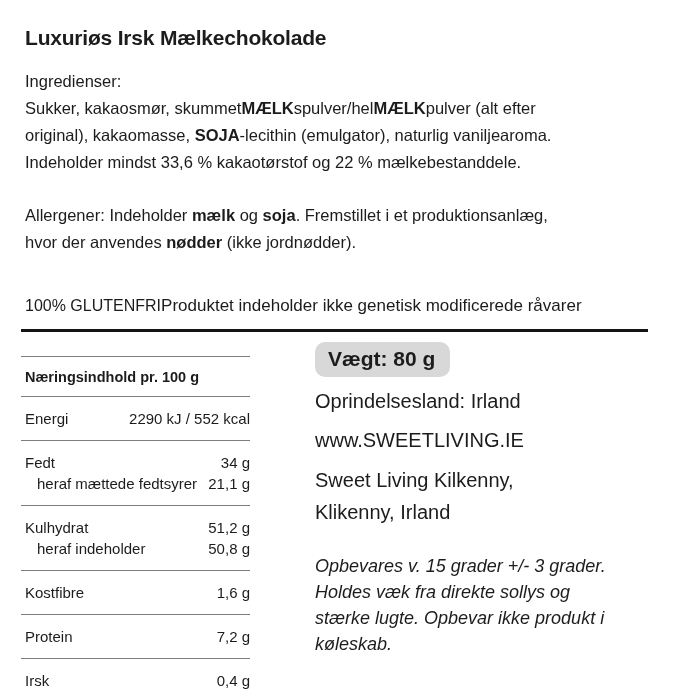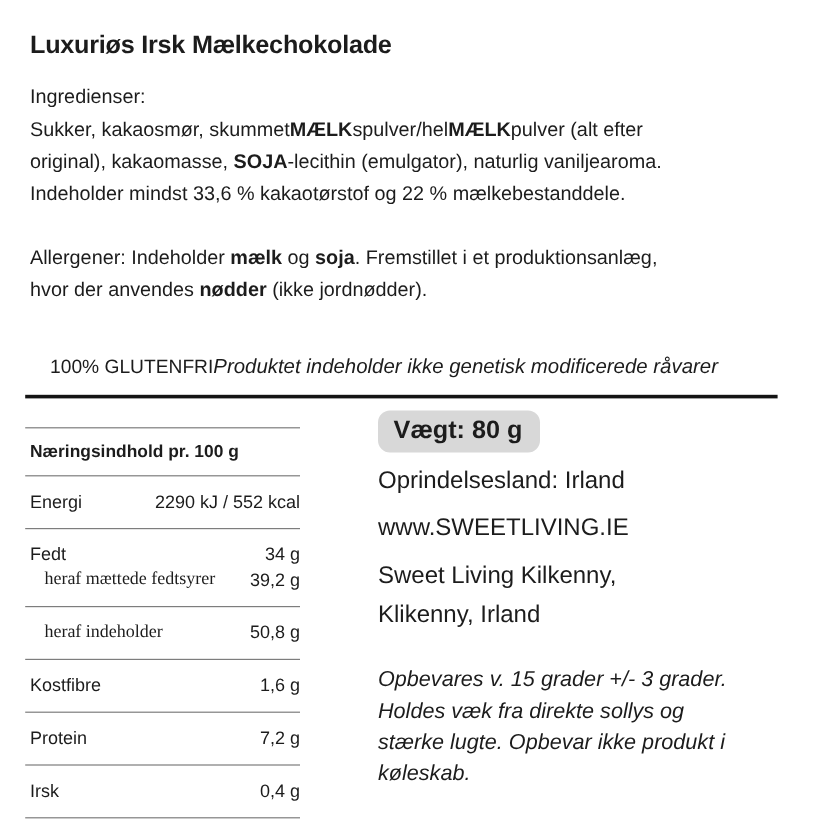--- a/index.html
+++ b/index.html
@@ -19,26 +19,26 @@
     font-weight: bold;
     margin: 0 0 18px 0;
     letter-spacing: -0.2px;
   }
   .body-text { font-size: 16.5px; line-height: 27px; }
   .body-text .line { white-space: nowrap; }
   .body-text b { font-weight: bold; }
   .allergens { margin-top: 26px; }
   .claims {
     display: flex;
-    justify-content: center;
+    justify-content: flex-start;
     align-items: baseline;
     margin-top: 40px;
   }
   .claims .gf { font-size: 16px; }
-  .claims .gmo { font-size: 17px; font-style: italic; }
+  .claims .gmo { font-size: 17px; }
   .thick-rule {
     margin-top: 13px;
     margin-left: -4px;
     border: none;
     border-top: 3px solid #141414;
     width: 650px;
   }
   .main { display: flex; align-items: flex-start; margin-top: 10px; }
 
   
@@ -54,21 +54,21 @@
     padding: 12px 0 11px 4px;
     border-bottom: 1px solid #7d7d7d;
   }
   .nrow { padding: 11px 0 11px 4px; border-bottom: 1px solid #7d7d7d; }
   .ncell {
     display: flex;
     justify-content: space-between;
     font-size: 15px;
     line-height: 21px;
   }
-  .ncell.sub .nlabel { padding-left: 12px; font-family: Liberation Serif, serif; }
+  .ncell.sub .nlabel { padding-left: 12px; }
 
   
   .info { margin-left: 65px; width: 300px; }
   .pill {
     display: inline-block;
     background: #d8d8d8;
     border-radius: 10px;
     padding: 5px 15px 6px 13px;
     font-size: 21px;
     font-weight: bold;
@@ -122,24 +122,28 @@
               <span class="nvalue">2290 kJ / 552 kcal</span>
             </div>
           </div>
           <div class="nrow">
             <div class="ncell">
               <span class="nlabel">Fedt</span>
               <span class="nvalue">34 g</span>
             </div>
             <div class="ncell sub">
               <span class="nlabel">heraf mættede fedtsyrer</span>
-              <span class="nvalue">39,2 g</span>
+              <span class="nvalue">21,1 g</span>
             </div>
           </div>
           <div class="nrow">
+            <div class="ncell">
+              <span class="nlabel">Kulhydrat</span>
+              <span class="nvalue">51,2 g</span>
+            </div>
             <div class="ncell sub">
               <span class="nlabel">heraf indeholder</span>
               <span class="nvalue">50,8 g</span>
             </div>
           </div>
           <div class="nrow">
             <div class="ncell">
               <span class="nlabel">Kostfibre</span>
               <span class="nvalue">1,6 g</span>
             </div>

